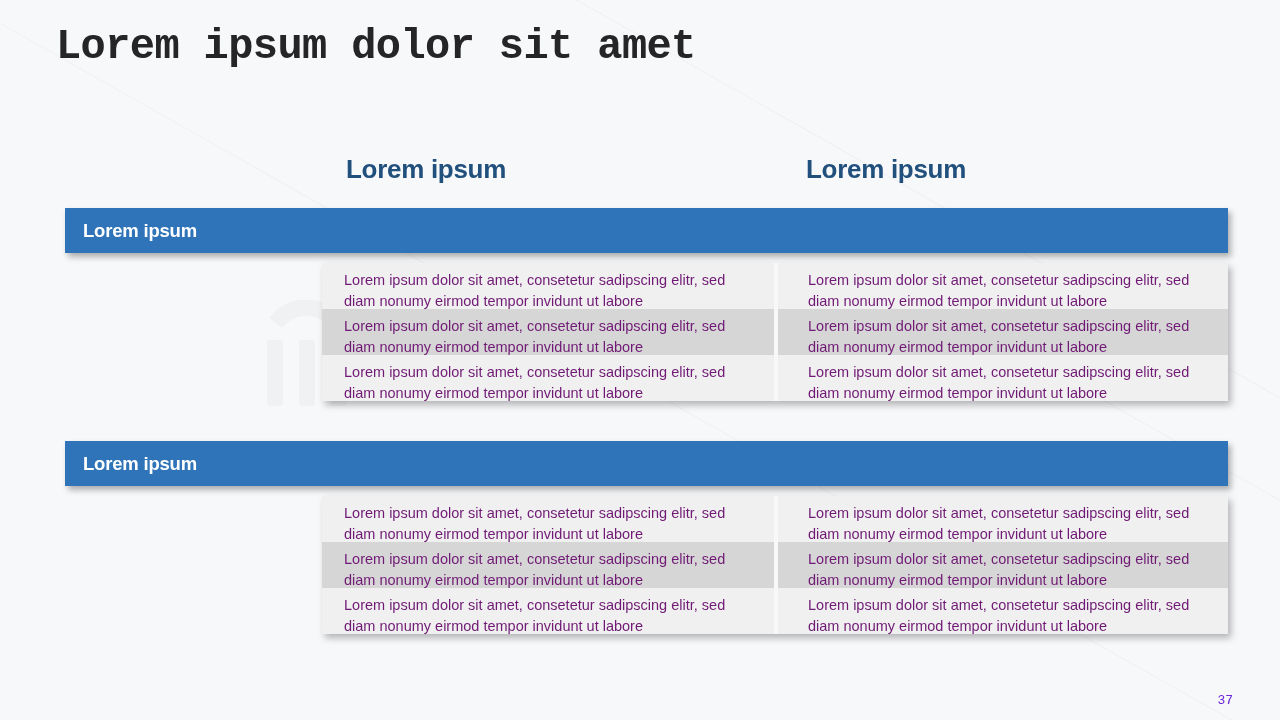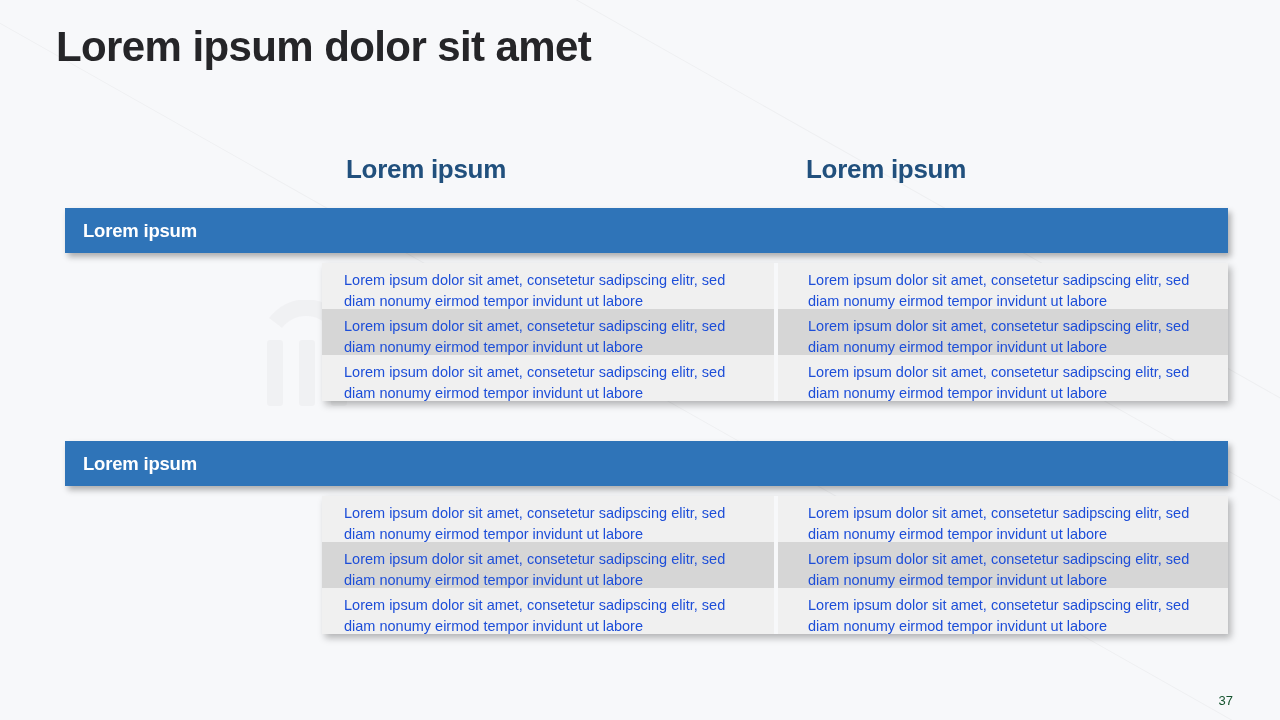--- a/index.html
+++ b/index.html
@@ -43,20 +43,21 @@
     fill: #ececef;
     letter-spacing: -2px;
   }
 
   
   .header {
     position: absolute;
     left: 56px;
     top: 26px;
     width: 1170px;
+    font-family: Liberation Mono, monospace;
   }
   .title {
     font-size: 42px;
     font-weight: bold;
     color: #252528;
     letter-spacing: -0.6px;
     line-height: 1.0;
     margin: 0;
     white-space: nowrap;
   }
@@ -122,34 +123,35 @@
     height: 46px;
   }
   .row.odd  .cell { background: #f0f0f0; }
   .row.even .cell { background: #d6d6d6; }
 
   .cell {
     box-sizing: border-box;
     padding: 7px 14px 0 22px;
     font-size: 14.5px;
     line-height: 1.42;
-    color: #1d4ed8;
+    color: #701a75;
     overflow: hidden;
   }
   .cell.c1 { width: 452px; }
   .cell.gap { width: 4px; padding: 0; background: #f7f8fa !important; }
   .cell.c2 { width: 450px; padding-left: 30px; }
 
   
   .page-no {
     position: absolute;
     right: 47px;
     bottom: 12px;
     font-size: 13px;
-    color: #14532d;
+    color: #6d28d9;
+    font-family: Liberation Mono, monospace;
   }
 </style>
 </head>
 <body>
 
 <div class="wm-diag wm-d1"></div>
 <div class="wm-diag wm-d2"></div>
 <div class="wm-diag wm-d3"></div>
 
 <svg class="wm-logo" viewBox="0 0 770 120">

